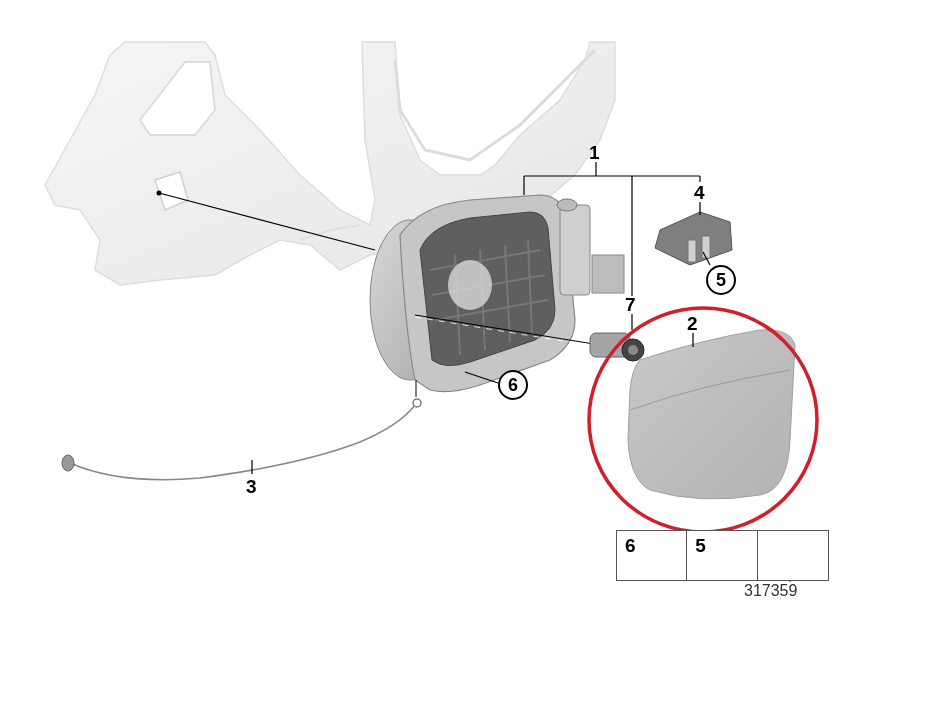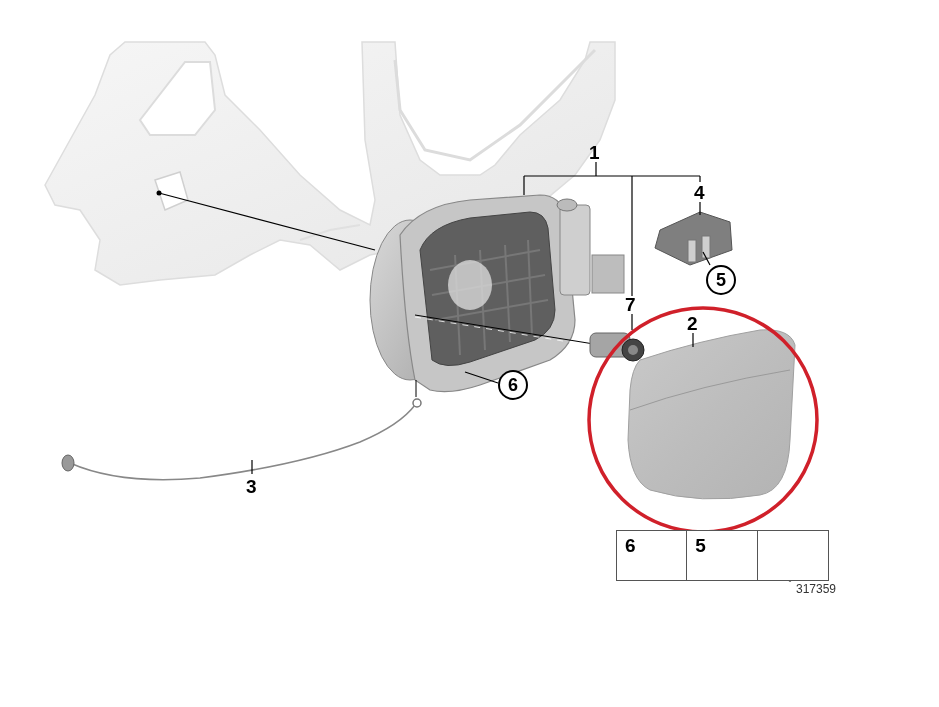--- a/index.html
+++ b/index.html
@@ -11,21 +11,21 @@
   .circled { position: absolute; width: 30px; height: 30px; border: 2px solid #000;
              border-radius: 50%; background: #fff; display: flex; align-items: center;
              justify-content: center; font-weight: bold; font-size: 18px; color: #000;
              font-family: "Liberation Sans", sans-serif; box-sizing: border-box; }
   .legend-box { position: absolute; left: 616px; top: 530px; width: 211px; height: 49px;
                 border: 1px solid #555; display: flex; background: #fff; }
   .legend-cell { position: relative; border-right: 1px solid #555; height: 100%; }
   .legend-cell:last-child { border-right: none; }
   .legend-num { position: absolute; left: 8px; top: 4px; font-weight: bold; font-size: 19px;
                 color: #000; font-family: "Liberation Sans", sans-serif; }
-  .diagram-id { position: absolute; left: 796px; top: 582px; font-size: 12px; color: #333;
+  .diagram-id { position: absolute; left: 744px; top: 582px; font-size: 16px; color: #333;
                 font-family: "Liberation Sans", sans-serif; }
 </style>
 </head>
 <body>
 
 <div id="stage">
   <svg width="939" height="707" viewBox="0 0 939 707">
     <defs>
       <linearGradient id="bodyGrad" x1="0" y1="0" x2="1" y2="1">
         <stop offset="0" stop-color="#f6f6f6"></stop>

